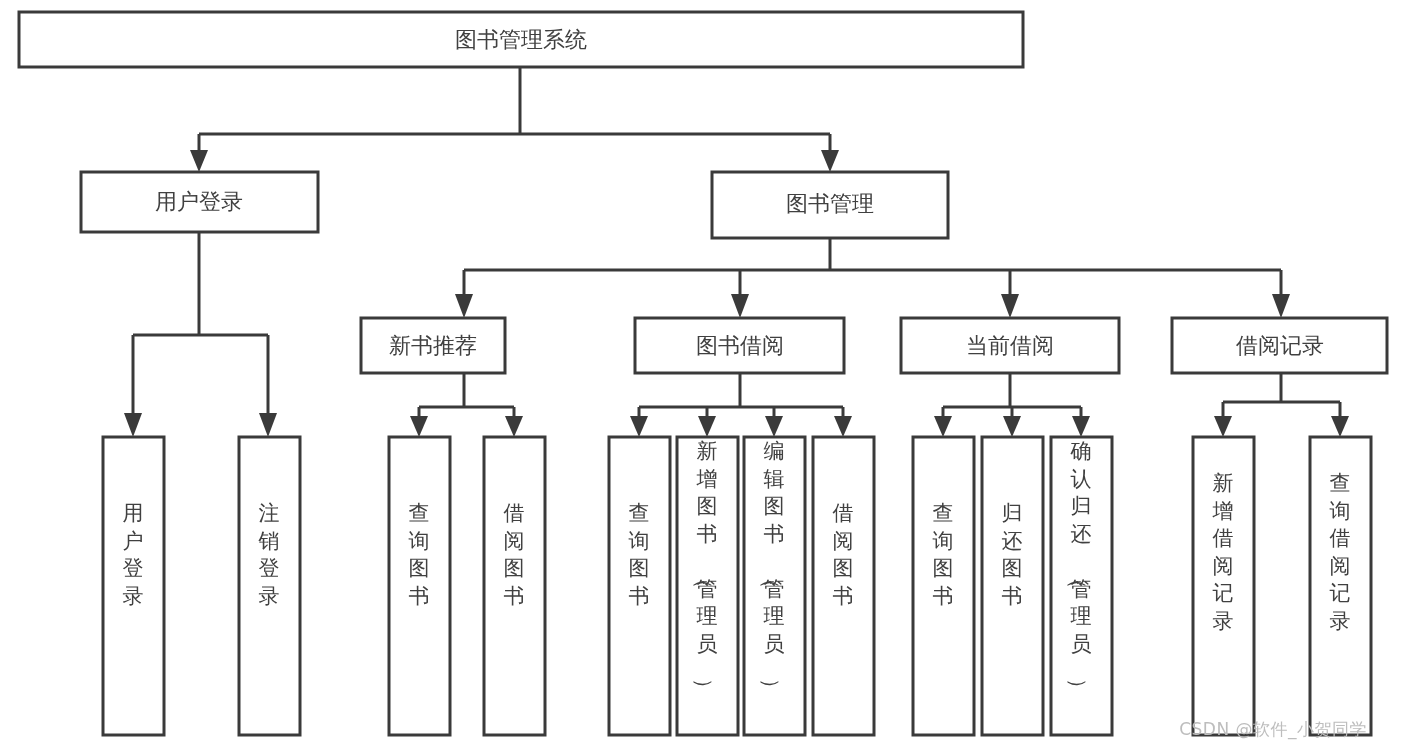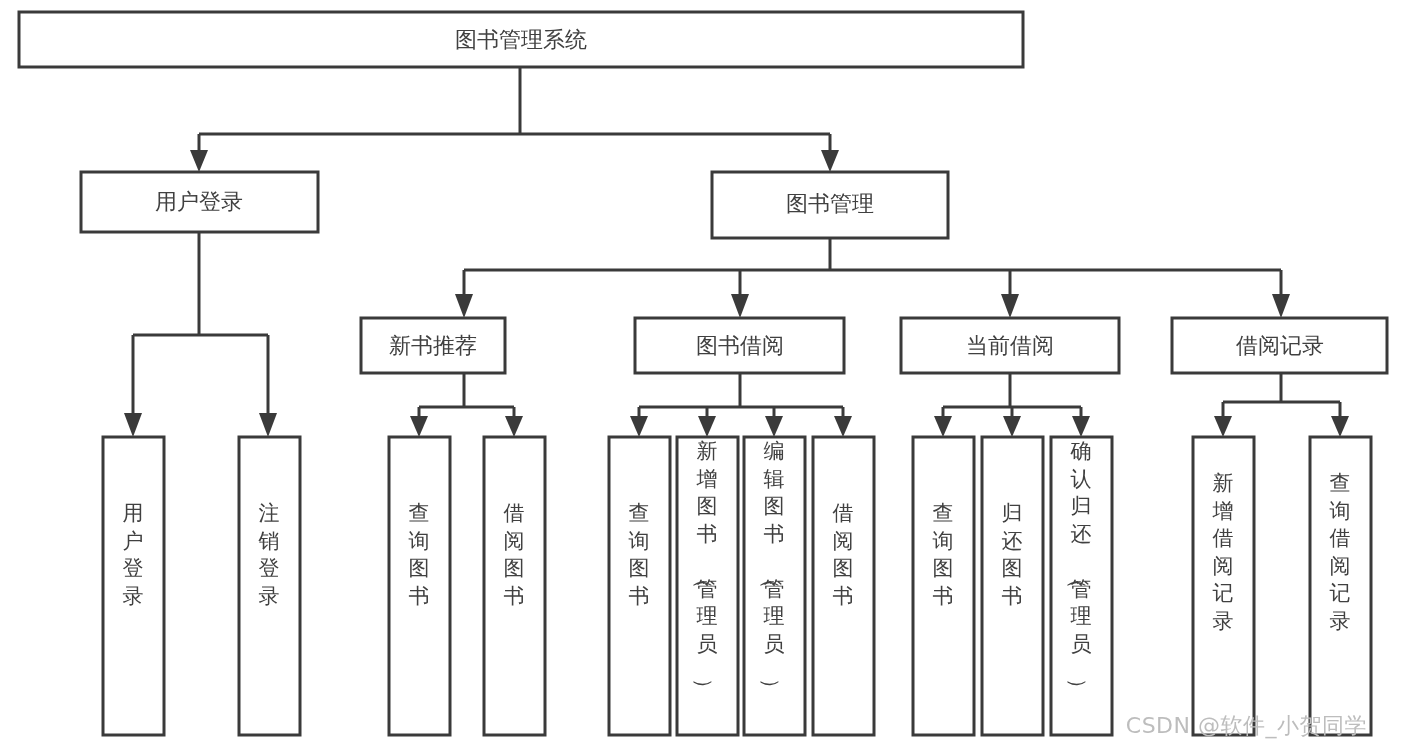--- a/index.html
+++ b/index.html
@@ -57,21 +57,21 @@
   .leaf-label {
     fill: #404040;
     font-size: 21px;
     font-family: "DejaVu Sans", "Liberation Sans", sans-serif;
     text-anchor: middle;
   }
   .watermark-text {
     position: absolute;
     right: 12px;
     bottom: 6px;
-    font-size: 22px;
+    font-size: 17px;
     color: #bdbdbd;
     font-family: "DejaVu Sans", "Liberation Sans", sans-serif;
     white-space: nowrap;
     letter-spacing: 0.5px;
   }
 </style>
 </head>
 <body>
 
 <div id="diagram-root">

